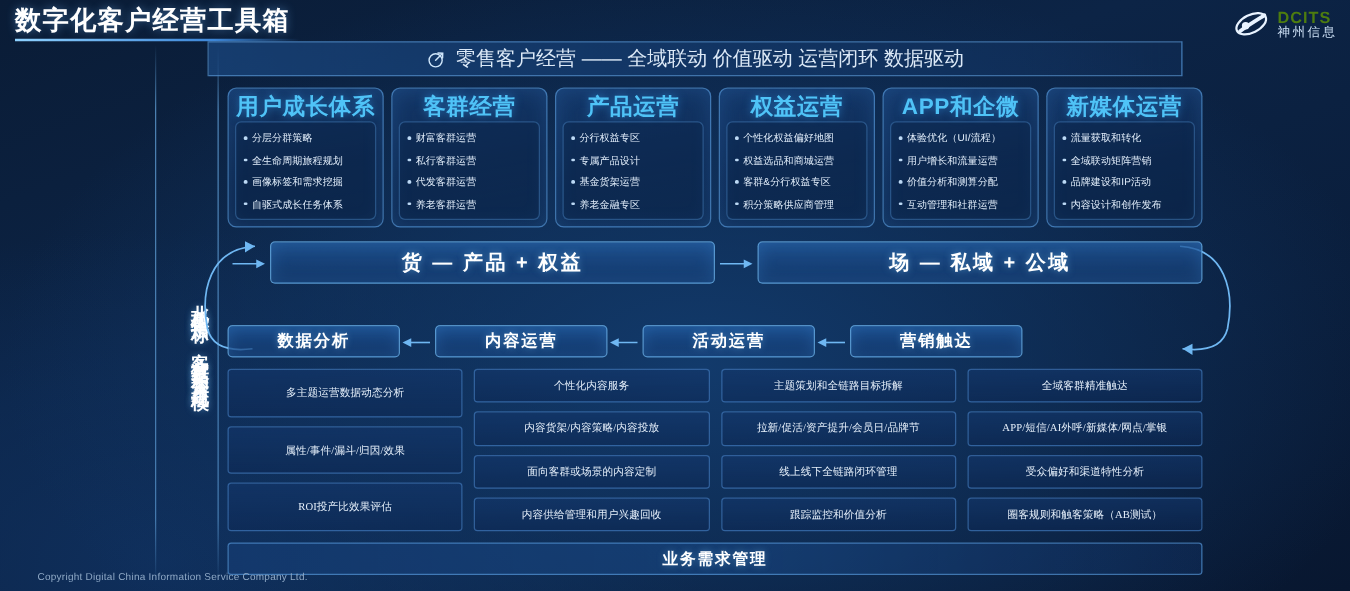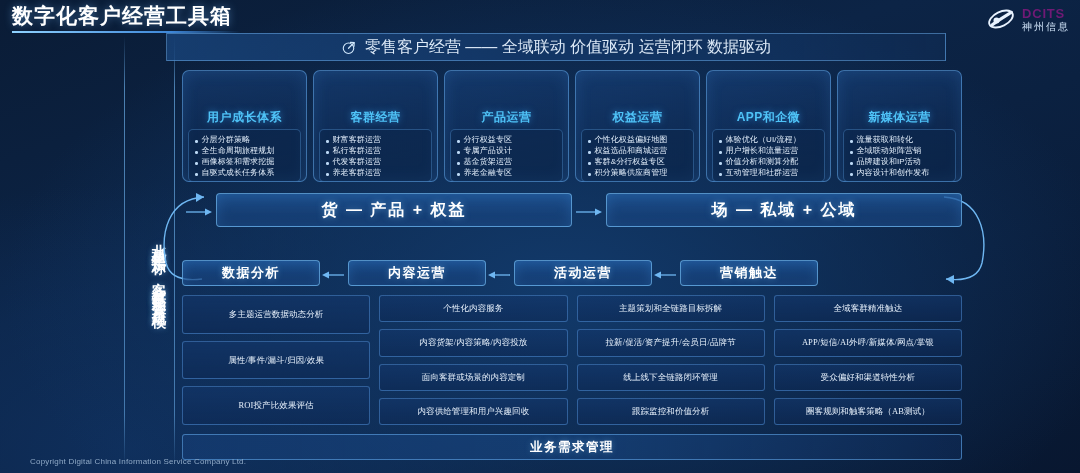--- a/index.html
+++ b/index.html
@@ -31,21 +31,21 @@
     position: absolute; left: 12px; top: 31px; width: 228px; height: 2px;
     background: linear-gradient(90deg, #8fd2ff 0%, #3d86d8 70%, rgba(60,130,210,0) 100%);
   }
   .logo {
     position: absolute; right: 10px; top: 6px;
     display: flex; align-items: center; gap: 6px;
   }
   .logo-mark { width: 30px; height: 26px; }
   .logo-txt { line-height: 1; }
   .logo-en {
-    font-size: 13px; font-weight: bold; color: #701a75; letter-spacing: .8px;
+    font-size: 13px; font-weight: bold; color: #4d7c0f; letter-spacing: .8px;
   }
   .logo-cn {
     font-size: 10px; color: #cfe2f7; letter-spacing: 2px; margin-top: 2px;
   }
 
   
   .vlabel {
     position: absolute; left: 136px; top: 104px; width: 30px; height: 330px;
     writing-mode: vertical-rl; text-orientation: upright;
     font-size: 14.5px; font-weight: bold; color: #ffffff;
@@ -79,36 +79,35 @@
   .card {
     flex: 1 1 0; position: relative;
     border: 1px solid rgba(110,185,255,.5);
     border-radius: 7px;
     background: linear-gradient(170deg, rgba(24,66,124,.62) 0%, rgba(16,46,92,.48) 55%, rgba(13,38,76,.38) 100%);
     box-shadow: inset 0 0 16px rgba(70,150,235,.18);
     padding: 6px 5px 5px 5px;
     display: flex; flex-direction: column;
   }
   .card-h {
-    text-align: center; font-size: 12px; font-weight: bold;
+    text-align: center; font-size: 18px; font-weight: bold;
     color: #4fc3f7; letter-spacing: .5px; line-height: 16px;
     text-shadow: 0 0 7px rgba(60,170,255,.55);
     margin-bottom: 4px;
-    margin-top: 32px;
   }
   .card-body {
     flex: 1 1 auto;
     border: 1px solid rgba(95,165,235,.34);
     border-radius: 5px;
     background: rgba(10,34,70,.40);
     padding: 4px 3px 3px 5px;
     display: flex; flex-direction: column; justify-content: space-around;
   }
   .bullet {
-    display: flex; align-items: center; gap: 4px;
+    display: flex; align-items: flex-start; gap: 4px;
     font-size: 8px; color: #e2eefb; line-height: 11px; letter-spacing: .1px;
   }
   .bullet .dot {
     flex: 0 0 auto; width: 2.5px; height: 2.5px; border-radius: 50%;
     background: #bcd9f5; margin-top: 4px; margin-left: 1px;
   }
 
   
   .chev-row {
     position: absolute; left: 182px; top: 193px; width: 780px; height: 34px;

